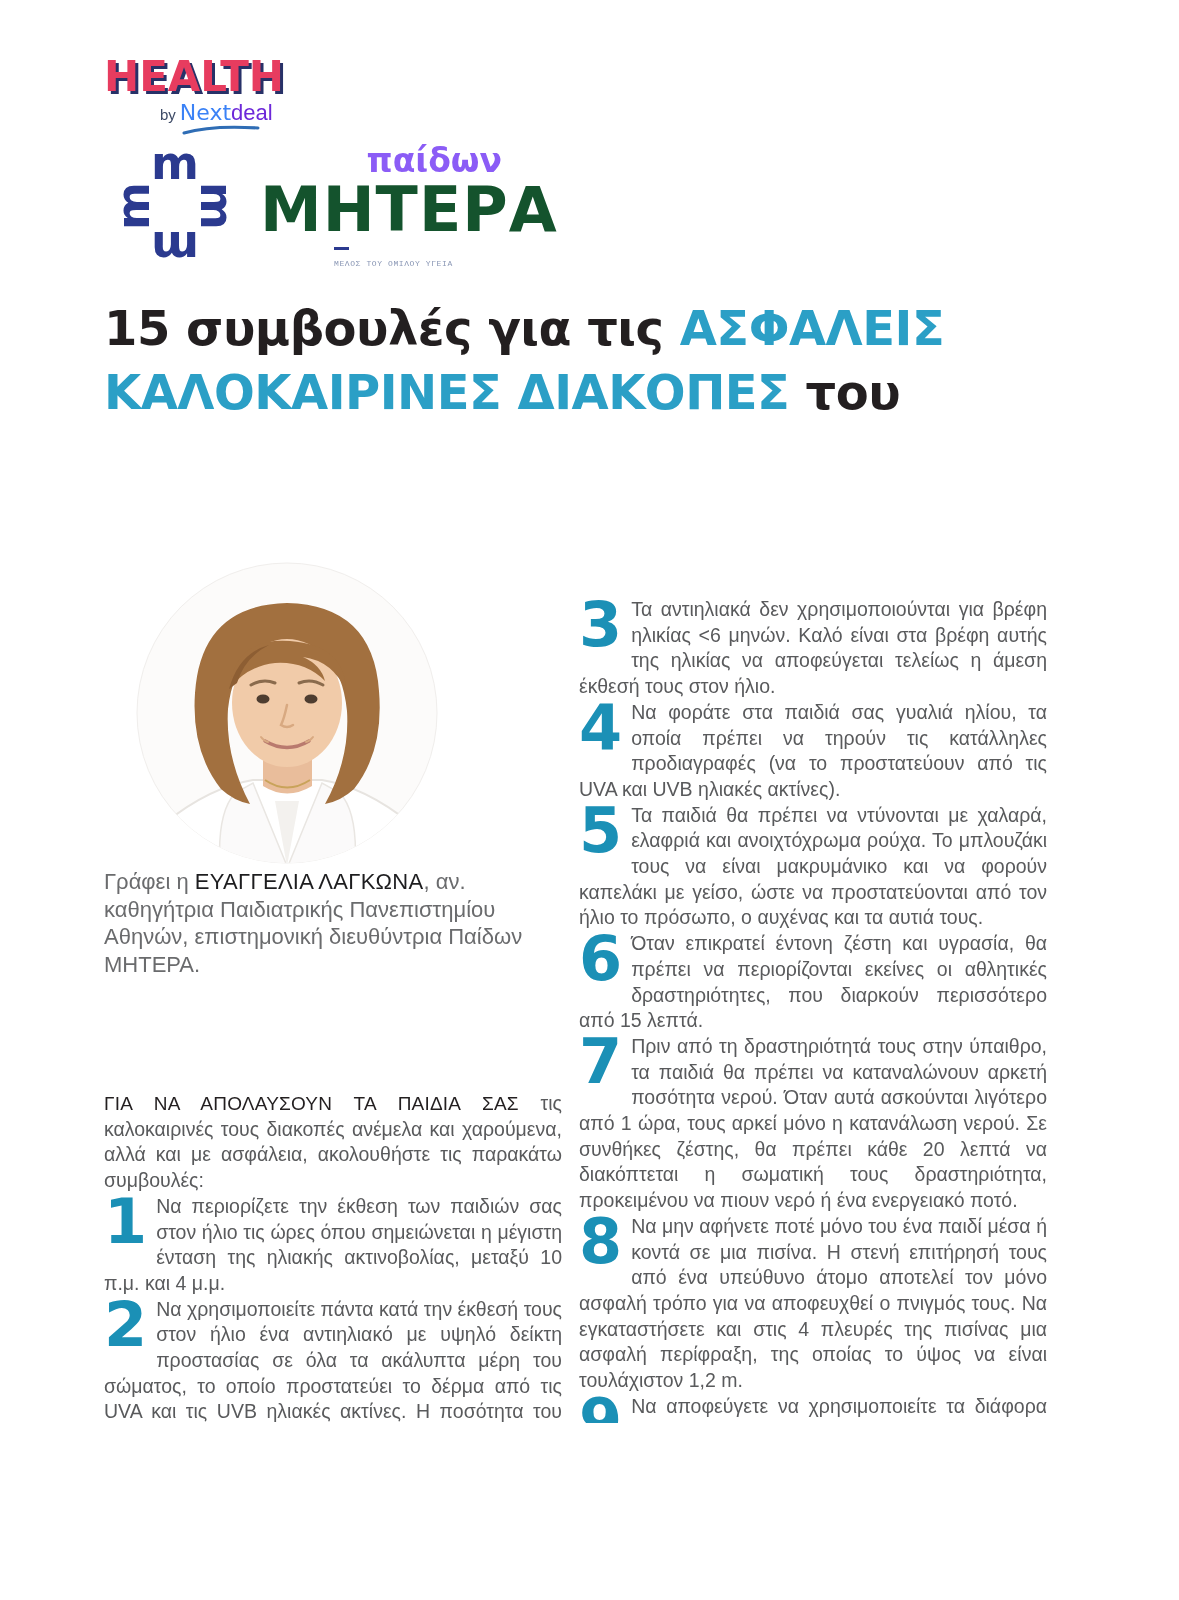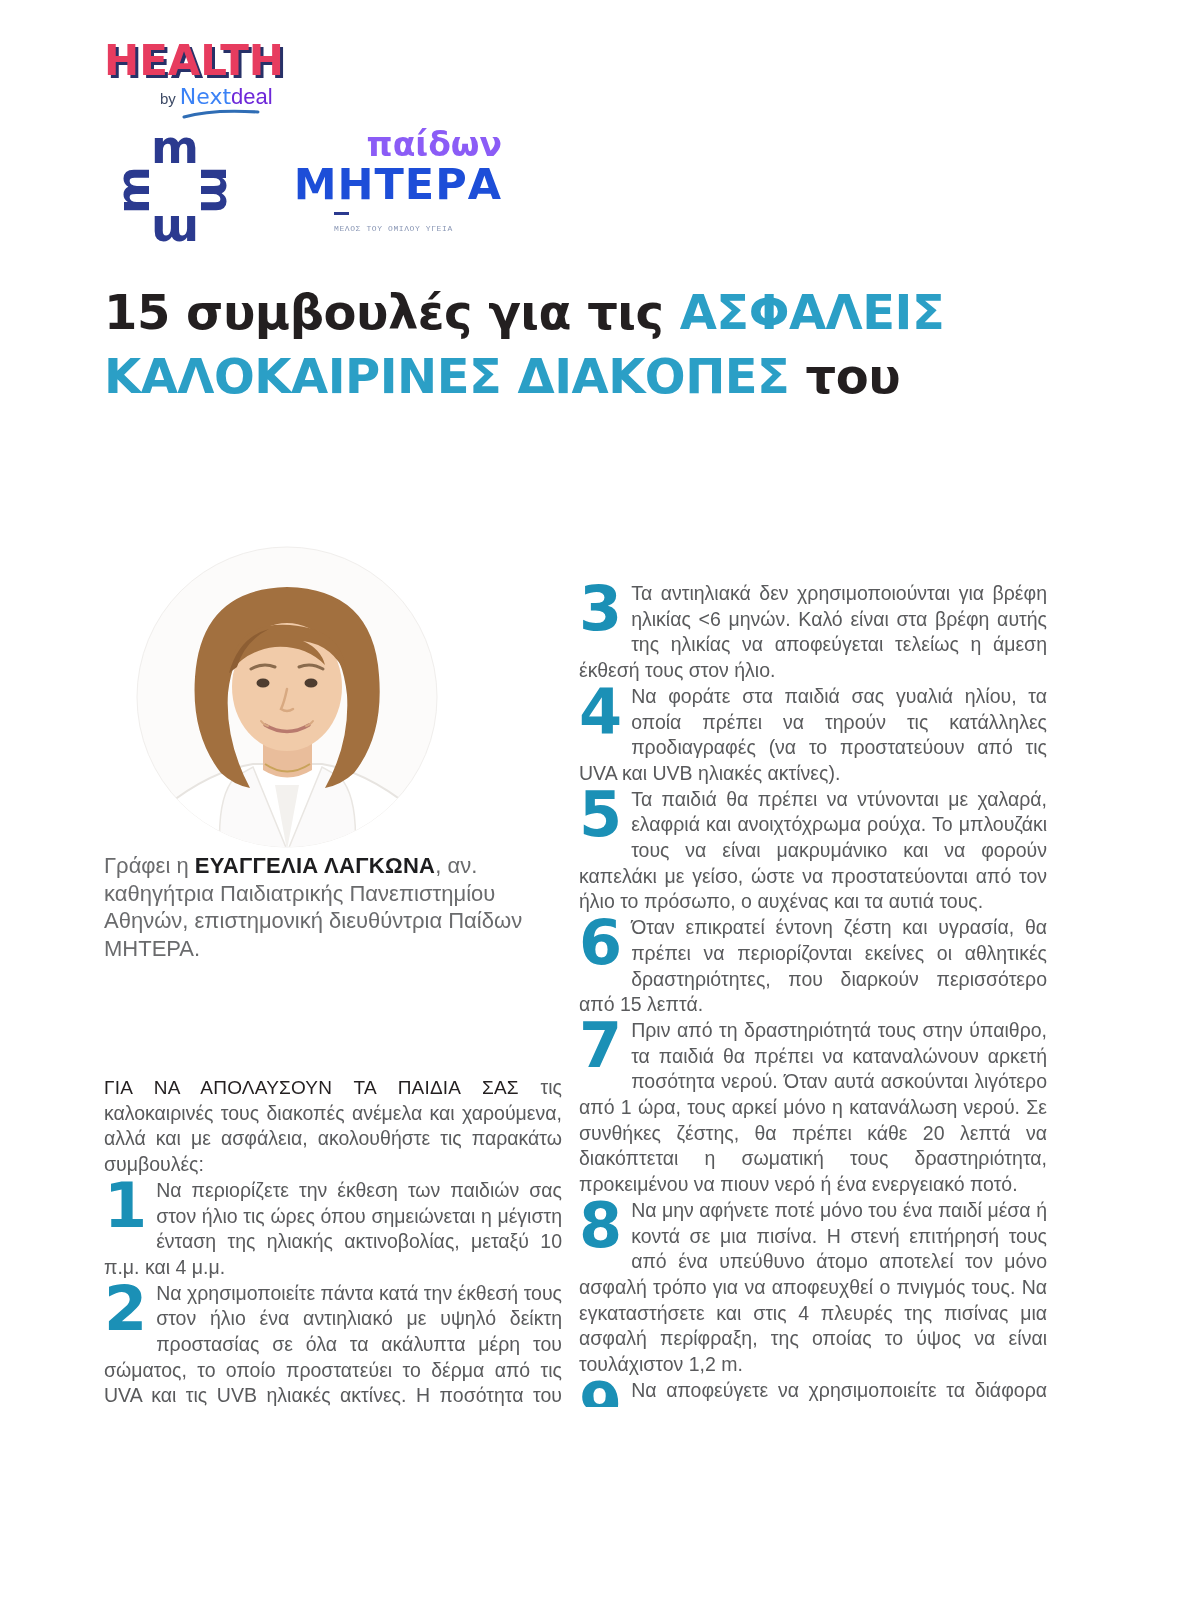--- a/index.html
+++ b/index.html
@@ -1,20 +1,20 @@
 <!DOCTYPE html>
 <html lang="el"><head>
 <meta charset="utf-8">
 <style>
   * { margin:0; padding:0; box-sizing:border-box; }
   html,body { background:#ffffff; }
   body { font-family:"Liberation Sans", sans-serif; }
   .page {
     position:relative; width:1179px; height:1407px;
-    background:#ffffff; overflow:hidden; margin:0 auto;
+    background:#ffffff; overflow:hidden; margin:16px auto;
   }
 
   
   .health-logo { position:absolute; left:104px; top:40px; }
   .health-word {
     font-family:"DejaVu Sans", sans-serif;
     font-weight:900; font-size:42px; letter-spacing:0px;
     color:#e73c5f; text-shadow:3px 3px 0 #273168;
     line-height:1;
   }
@@ -36,21 +36,21 @@
   .cross .m-left   { left:23px; top:62px; transform:translate(-50%,-50%) rotate(-90deg); }
   .cross .m-right  { left:107px; top:62px; transform:translate(-50%,-50%) rotate(90deg); }
   .mitera-text { position:absolute; left:150px; top:0; width:242px; text-align:right; }
   .paidon {
     font-family:"DejaVu Sans", sans-serif;
     font-weight:bold; font-size:33px; color:#8b5cf6; line-height:1;
     display:block; margin-bottom:2px;
   }
   .mitera-name {
     font-family:"DejaVu Sans", sans-serif;
-    font-weight:bold; font-size:43px; color:#1d4ed8; line-height:1;
+    font-weight:bold; font-size:62px; color:#14532d; line-height:1;
     letter-spacing:1px; display:block;
   }
   .mitera-tagline { display:block; margin-top:6px; margin-left:74px; text-align:left;font-family:Liberation Mono, monospace; }
   .tag-dash { display:block; width:15px; height:3px; background:#2b3a8f; margin-bottom:3px; }
   .tag-text { font-size:8px; color:#8a97b5; letter-spacing:0.6px; }
 
   
   .title {
     position:absolute; left:104px; top:280px; width:940px;
     font-family:"DejaVu Sans", sans-serif; font-weight:700;
@@ -59,21 +59,21 @@
   .title .accent { color:#2b9fc6; }
 
   
   .photo { position:absolute; left:135px; top:545px; }
 
   
   .author {
     position:absolute; left:104px; top:852px; width:474px;
     font-size:22px; line-height:27.5px; color:#6a6b6d;
   }
-  .author .name { font-weight:bold; color:#1d1d1f; letter-spacing:0.3px; }
+  .author .name { font-weight:normal; color:#1d1d1f; letter-spacing:0.3px; }
 
   
   .col { position:absolute; font-size:19.5px; line-height:25.7px; color:#595a5c; text-align:justify; }
   .col-left  { left:104px; top:1075px; width:458px; }
   .col-right { left:579px; top:581px;  width:468px; }
   .intro { margin:0; }
   .intro-heading { font-weight:normal; color:#231f20; letter-spacing:0.2px; font-size:19px; }
   .tip { margin:0; }
   .tip-num {
     float:left; font-family:"DejaVu Sans", sans-serif; font-weight:800;

